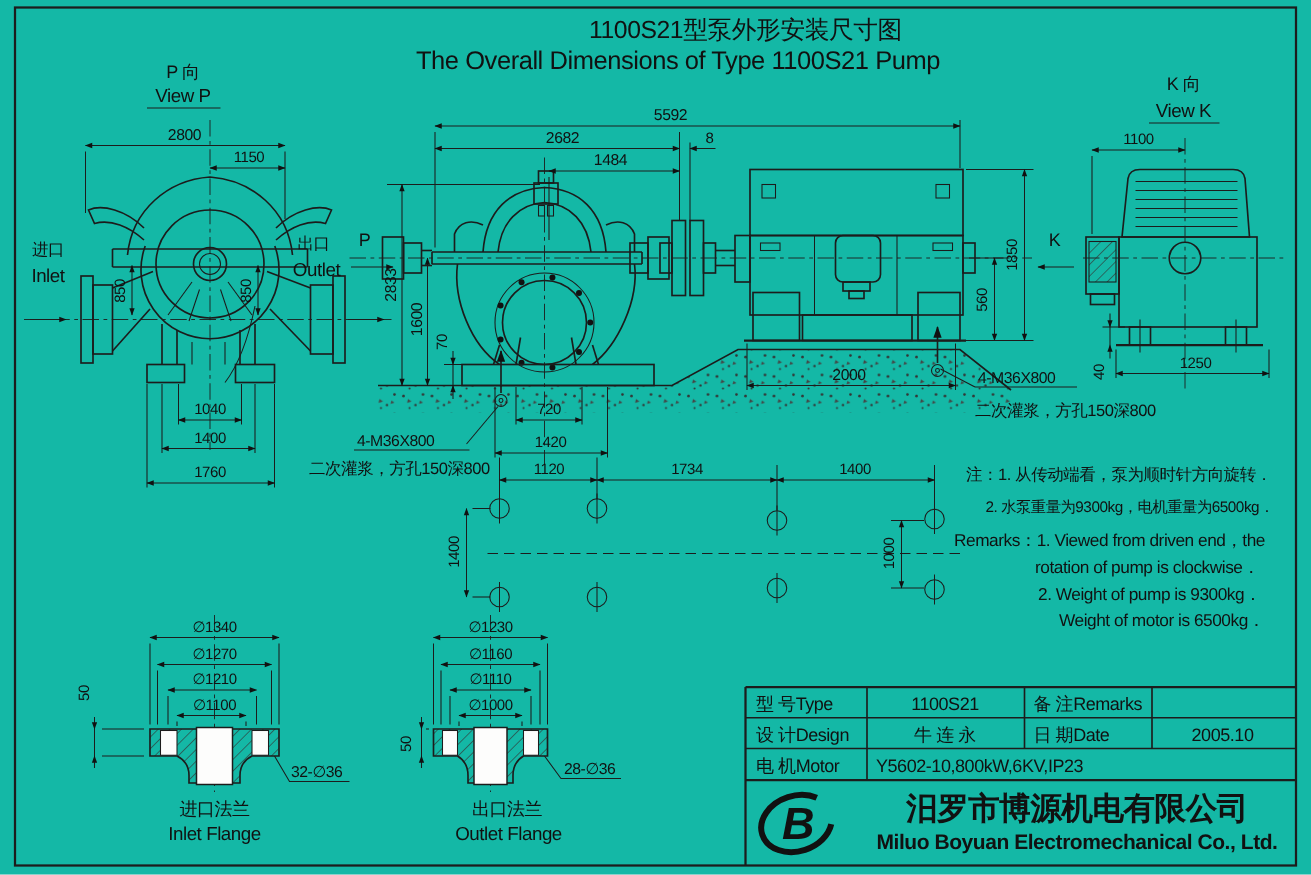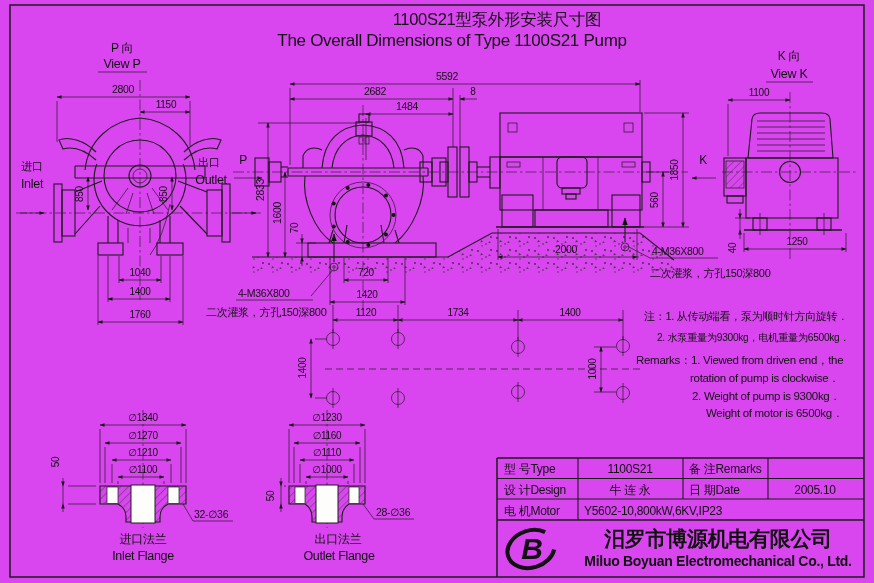--- a/index.html
+++ b/index.html
@@ -1,16 +1,16 @@
 <!DOCTYPE html>
 <html><head>
 <meta charset="utf-8">
 <style>
   html,body{margin:0;padding:0;background:#e8e8e8;}
-  .sheet{width:874px;height:583px;background:#d946ef;position:relative;margin:0 auto;
+  .sheet{width:874px;height:583px;background:#14b8a6;position:relative;margin:0 auto;
          font-family:"Liberation Sans",sans-serif;}
   svg{display:block;}
   .ol{fill:none;stroke:#1c1c1c;stroke-width:1.1;}
   .ob{fill:none;stroke:#1c1c1c;stroke-width:1.5;}
   .th{fill:none;stroke:#1c1c1c;stroke-width:0.7;}
   .cl{fill:none;stroke:#1c1c1c;stroke-width:0.6;stroke-dasharray:11 3 2.5 3;}
   .dsh{fill:none;stroke:#1c1c1c;stroke-width:0.7;stroke-dasharray:7 4;}
   text{fill:#111;font-family:"Liberation Sans",sans-serif;letter-spacing:-0.3px;}
   .dt{font-size:10.5px;text-anchor:middle;}
   .dts{font-size:10px;text-anchor:middle;}

